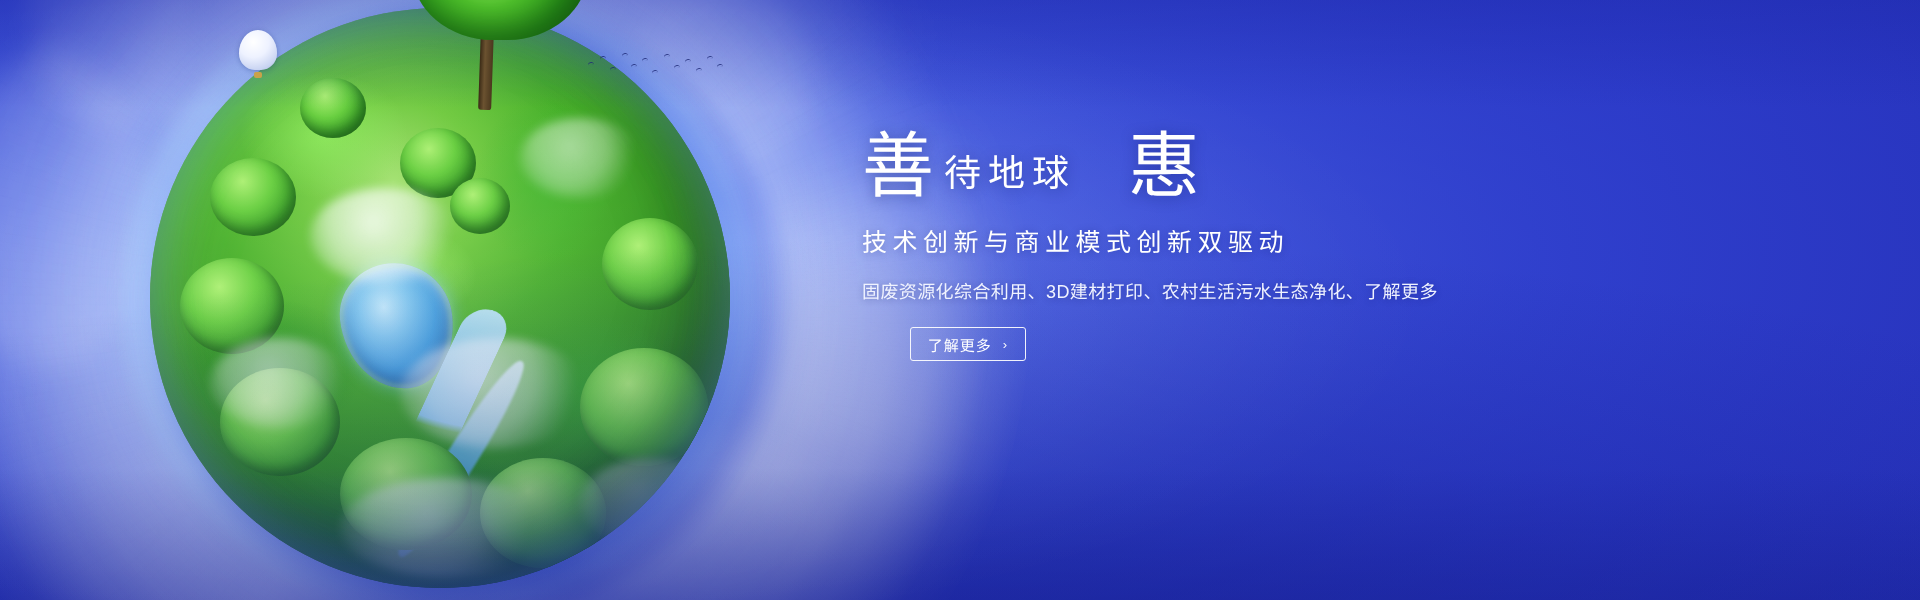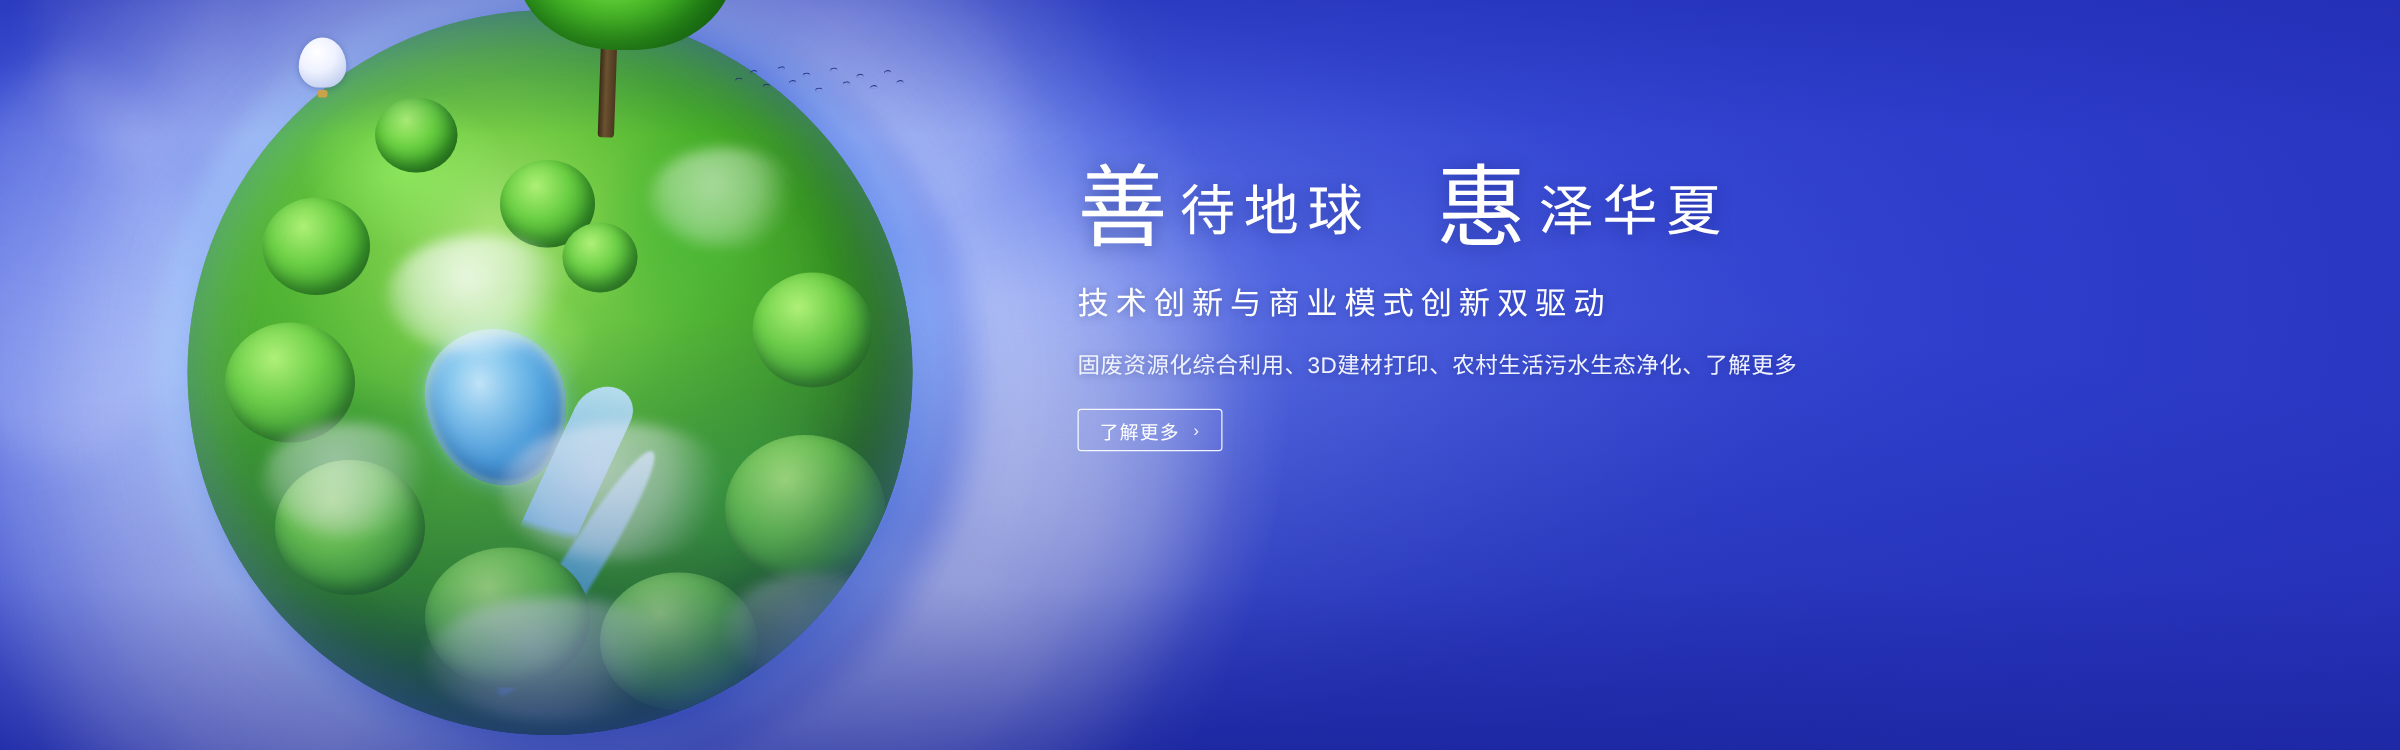--- a/index.html
+++ b/index.html
@@ -266,21 +266,21 @@
     font-family:"DejaVu Serif","Liberation Serif",serif;
     font-size:72px;
     line-height:1;
     font-weight:400;
     letter-spacing:0;
     position:relative;
     top:4px;
   }
   .hl-small {
     font-family:"DejaVu Serif","Liberation Serif",serif;
-    font-size:44px;
+    font-size:37px;
     line-height:1;
     font-weight:400;
     letter-spacing:7px;
     padding-left:10px;
     position:relative;
     top:-6px;
   }
   .hl-gap { width:52px; }
 
   .subtitle {
@@ -309,20 +309,21 @@
     height:34px;
     border:1px solid rgba(255,255,255,.92);
     border-radius:3px;
     background:transparent;
     color:#ffffff;
     font-size:15px;
     letter-spacing:1px;
     cursor:pointer;
     text-decoration:none;
     white-space:nowrap;
+    margin-left:48px;
   }
   .cta .chev { font-size:13px; line-height:1; opacity:.95; }
 </style>
 </head>
 <body>
 
 <div class="banner">
 
   <div class="bg-base"></div>
   <div class="bg-tint-right"></div>
@@ -395,21 +396,20 @@
 
   <div class="bg-vign"></div>
 
   <div class="content">
 
     <div class="headline">
       <span class="hl-big">善</span>
       <span class="hl-small">待地球</span>
       <span class="hl-gap"></span>
       <span class="hl-big">惠</span>
-      <span class="hl-small">泽华夏</span>
     </div>
 
     <div class="subtitle">技术创新与商业模式创新双驱动</div>
     <div class="desc">固废资源化综合利用、3D建材打印、农村生活污水生态净化、了解更多</div>
 
     <a href="#" class="cta">
       <span>了解更多</span>
       <span class="chev">›</span>
     </a>
 

